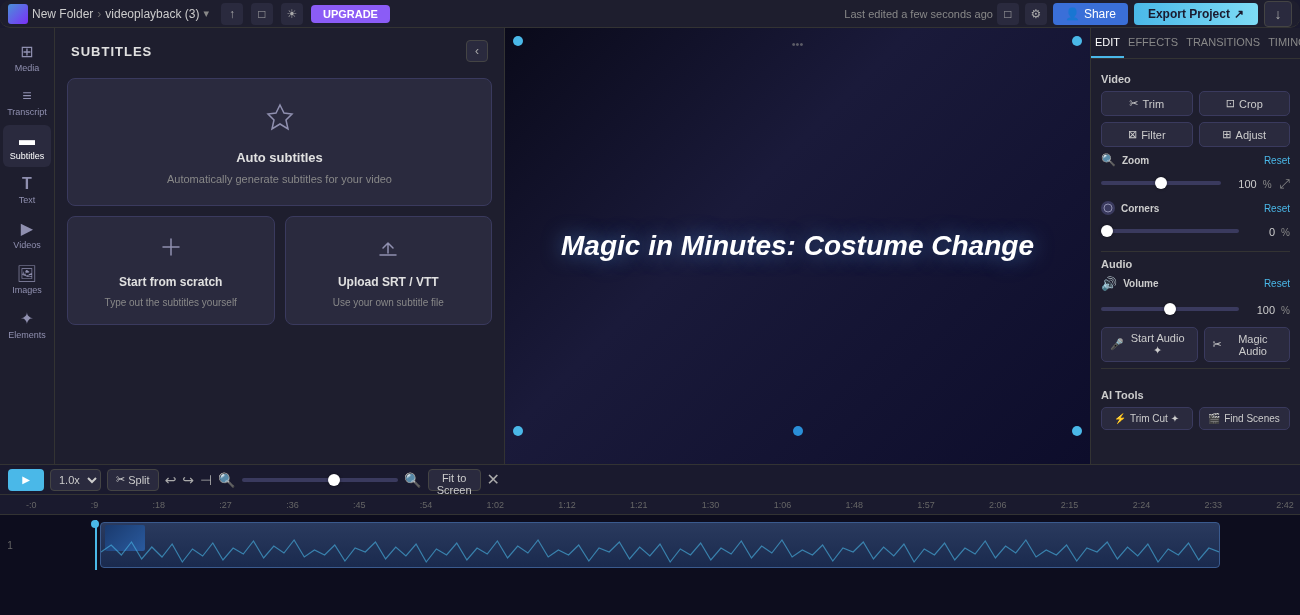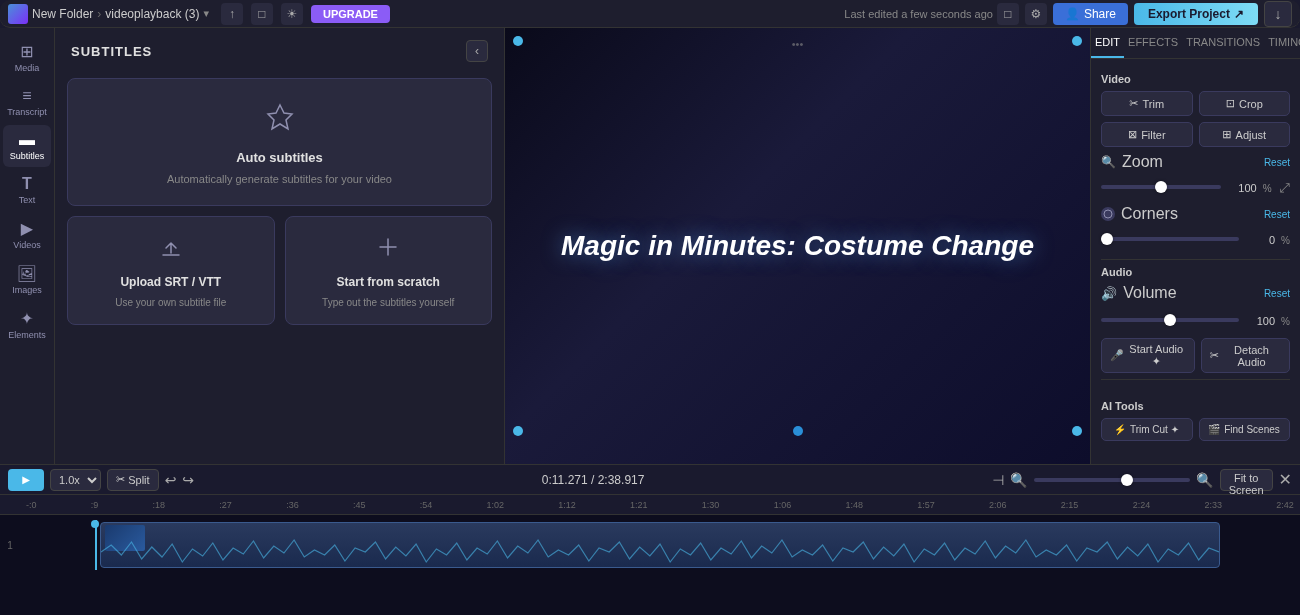--- a/index.html
+++ b/index.html
@@ -66,21 +66,21 @@
     .right-panel { width: 210px; background: #1e1e2e; border-left: 1px solid #333; display: flex; flex-direction: column; flex-shrink: 0; }
     .right-tabs { display: flex; border-bottom: 1px solid #333; }
     .right-tab { flex: 1; padding: 8px 4px; text-align: center; font-size: 11px; color: #888; cursor: pointer; border-bottom: 2px solid transparent; }
     .right-tab.active { color: #fff; border-bottom-color: #4ab8e8; }
     .right-panel-content { padding: 10px 10px; overflow-y: auto; flex: 1; }
     .section-label { font-size: 11px; color: #ccc; font-weight: 600; margin-bottom: 6px; margin-top: 4px; }
     .btn-row { display: flex; gap: 6px; margin-bottom: 6px; }
     .panel-btn { flex: 1; background: #2a2a3e; border: 1px solid #3a3a5e; border-radius: 5px; padding: 5px 4px; font-size: 11px; color: #ccc; cursor: pointer; display: flex; align-items: center; justify-content: center; gap: 4px; }
     .panel-btn .btn-icon { font-size: 11px; }
     .slider-row { display: flex; align-items: center; gap: 6px; margin-bottom: 4px; }
-    .slider-label { font-size: 16px; color: #ccc; flex: 1; }
+    .slider-label { font-size: 10px; color: #ccc; flex: 1; font-weight: bold; }
     .slider-reset { font-size: 10px; color: #4ab8e8; cursor: pointer; }
     .slider-value { font-size: 11px; color: #ccc; min-width: 30px; text-align: right; }
     .slider-pct { font-size: 10px; color: #888; }
     input[type=range] { width: 100%; height: 4px; -webkit-appearance: none; background: #3a3a5e; border-radius: 2px; outline: none; cursor: pointer; }
     input[type=range]::-webkit-slider-thumb { -webkit-appearance: none; width: 12px; height: 12px; background: #fff; border-radius: 50%; cursor: pointer; box-shadow: 0 0 3px rgba(0,0,0,0.5); }
     .slider-container { width: 100%; margin-bottom: 8px; }
     .zoom-icon { font-size: 12px; color: #888; }
     .corners-icon { width: 14px; height: 14px; border-radius: 50%; background: #3a3a5e; display: flex; align-items: center; justify-content: center; }
     .divider { border: none; border-top: 1px solid #333; margin: 6px 0; }
     .audio-row { display: flex; align-items: center; gap: 6px; margin-bottom: 6px; }
@@ -199,36 +199,36 @@
           </svg>
         </div>
         <span class="card-title">Auto subtitles</span>
         <span class="card-desc">Automatically generate subtitles for your video</span>
       </div>
 
       <div class="subtitle-row">
         <div class="subtitle-small-card">
           <div class="small-card-icon">
             <svg width="28" height="28" viewBox="0 0 28 28" fill="none">
+              <line x1="14" y1="6" x2="14" y2="22" stroke="#9090b0" stroke-width="1.5" stroke-linecap="round"></line>
+              <line x1="6" y1="14" x2="22" y2="14" stroke="#9090b0" stroke-width="1.5" stroke-linecap="round"></line>
+            </svg>
+          </div>
+          <span class="small-card-title">Start from scratch</span>
+          <span class="small-card-desc">Type out the subtitles yourself</span>
+        </div>
+        <div class="subtitle-small-card">
+          <div class="small-card-icon">
+            <svg width="28" height="28" viewBox="0 0 28 28" fill="none">
               <path d="M14 20 L14 10 M14 10 L9 15 M14 10 L19 15" stroke="#9090b0" stroke-width="1.5" stroke-linecap="round"></path>
               <path d="M6 22 L22 22" stroke="#9090b0" stroke-width="1.5" stroke-linecap="round"></path>
             </svg>
           </div>
           <span class="small-card-title">Upload SRT / VTT</span>
           <span class="small-card-desc">Use your own subtitle file</span>
-        </div>
-        <div class="subtitle-small-card">
-          <div class="small-card-icon">
-            <svg width="28" height="28" viewBox="0 0 28 28" fill="none">
-              <line x1="14" y1="6" x2="14" y2="22" stroke="#9090b0" stroke-width="1.5" stroke-linecap="round"></line>
-              <line x1="6" y1="14" x2="22" y2="14" stroke="#9090b0" stroke-width="1.5" stroke-linecap="round"></line>
-            </svg>
-          </div>
-          <span class="small-card-title">Start from scratch</span>
-          <span class="small-card-desc">Type out the subtitles yourself</span>
         </div>
       </div>
     </div>
   </div>
 
   <div class="video-area">
     <div class="video-preview">
       <div class="video-bg"></div>
 
       <div class="corner-handle corner-tl"></div>
@@ -323,21 +323,21 @@
         <span class="slider-value">100</span>
         <span class="slider-pct">%</span>
       </div>
       <div class="btn-row">
         <button class="audio-btn">
           <span>🎤</span>
           <span>Start Audio ✦</span>
         </button>
         <button class="audio-btn">
           <span>✂</span>
-          <span>Detach Audio</span>
+          <span>Magic Audio</span>
         </button>
       </div>
 
       <hr class="divider">
 
       <div class="ai-section-label">AI Tools</div>
       <div class="ai-btn-row">
         <button class="ai-btn">
           <span class="lightning">⚡</span>
           <span>Trim Cut ✦</span>
@@ -361,25 +361,20 @@
     <option>0.5x</option>
     <option>1.5x</option>
     <option>2.0x</option>
   </select>
   <button class="split-btn">
     <span>✂</span>
     <span>Split</span>
   </button>
   <button class="undo-btn">↩</button>
   <button class="redo-btn">↪</button>
-  <div class="time-display">
-    <span>0:11.271</span>
-    <span>/</span>
-    <span>2:38.917</span>
-  </div>
   <div class="timeline-controls">
     <button class="tl-btn">⊣</button>
     <button class="tl-btn">🔍</button>
     <input type="range" class="zoom-slider-sm" min="0" max="100" value="60" style="">
     <button class="tl-btn">🔍</button>
     <button class="fit-btn">Fit to Screen</button>
     <button class="close-btn-sm">✕</button>
   </div>
 </div>
 

